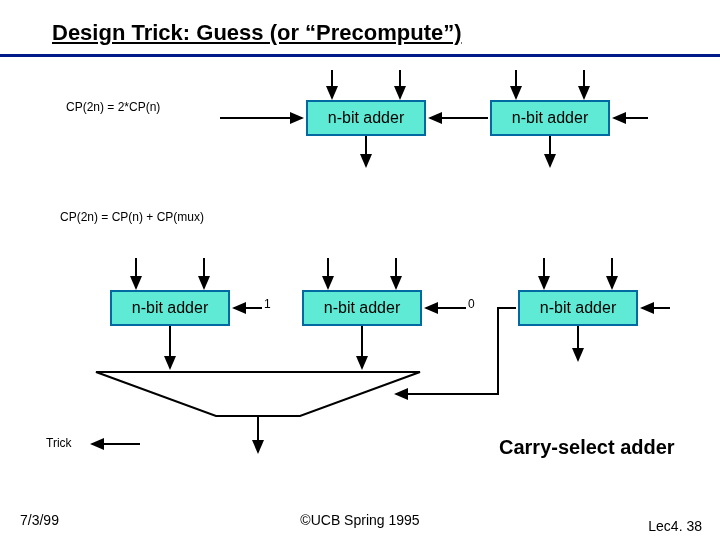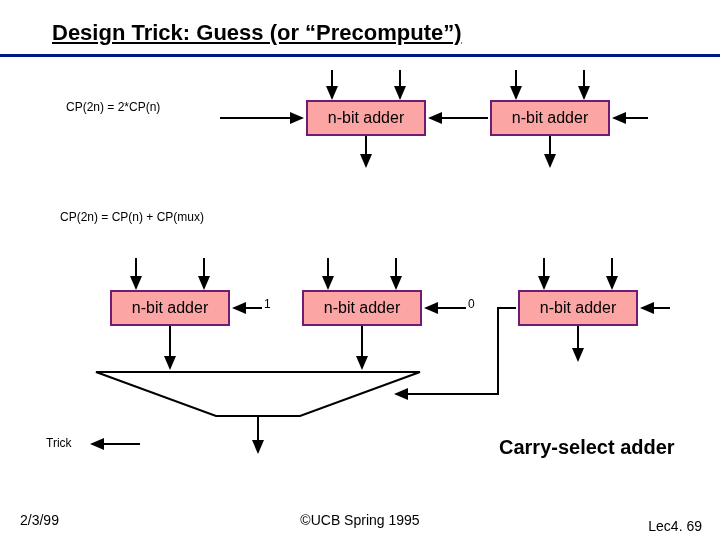--- a/index.html
+++ b/index.html
@@ -20,22 +20,22 @@
   .blue-rule{
     position:absolute;
     left:0;top:54px;
     width:720px;height:3px;
     background:#001a8a;
   }
   .txt{position:absolute;font-size:12px;}
   .txt.bold{font-weight:bold;margin-left:33px;}
   .box{
     position:absolute;
-    border:2px solid #701a75;
-    background:#fca5a5;
+    border:2px solid #0369a1;
+    background:#5eead4;
     display:flex;align-items:center;justify-content:center;
     font-size:16px;
     box-sizing:border-box;
   }
   svg.overlay{
     position:absolute;left:0;top:0;
     width:720px;height:540px;
     pointer-events:none;
   }
   .footer-l{position:absolute;left:20px;bottom:12px;font-size:14px;}
@@ -57,25 +57,25 @@
 <div class="box" style="left:110px;top:290px;width:120px;height:36px">n-bit adder</div>
 <div class="box" style="left:302px;top:290px;width:120px;height:36px">n-bit adder</div>
 <div class="box" style="left:518px;top:290px;width:120px;height:36px">n-bit adder</div>
 
 <div class="txt" style="left:264px;top:297px">1</div>
 <div class="txt" style="left:468px;top:297px">0</div>
 
 <div class="txt" style="left:46px;top:436px">Trick</div>
 <div class="txt bold" style="left:466px;top:436px;font-size:20px">Carry-select adder</div>
 
-<div class="footer-l">2/3/99</div>
+<div class="footer-l">7/3/99</div>
 <div class="footer-c">©UCB Spring 1995</div>
 <div class="footer-r">
   <br>
-  <span>Lec4. 69</span>
+  <span>Lec4. 38</span>
 </div>
 
 <svg class="overlay" viewBox="0 0 720 540">
   <defs>
     <marker id="ah" markerWidth="8" markerHeight="8" refX="6" refY="3" orient="auto">
       <path d="M0,0 L7,3 L0,6 Z" fill="#000"></path>
     </marker>
   </defs>
   <g stroke="#000" stroke-width="2" fill="none">
 

